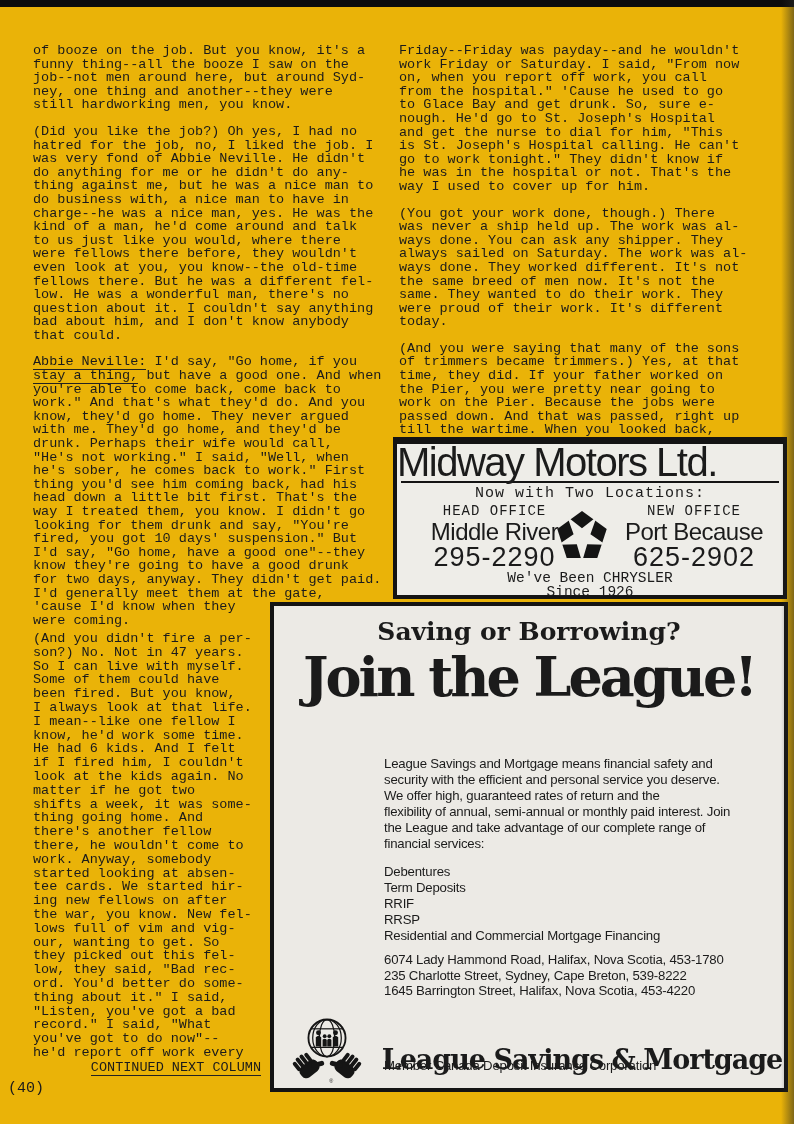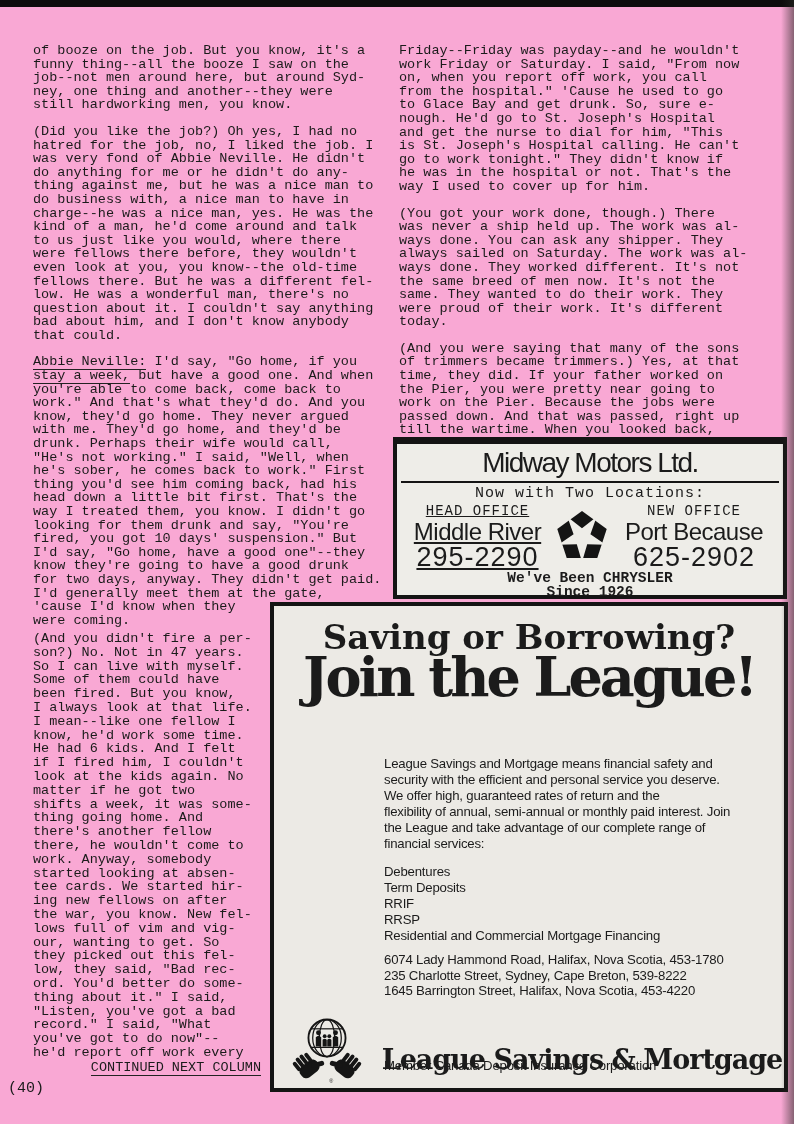--- a/index.html
+++ b/index.html
@@ -1,50 +1,50 @@
 <!DOCTYPE html>
 <html><head>
 <meta charset="utf-8">
 <style>
   html,body{margin:0;padding:0;}
   body{background:#b9b7b2;}
-  .page{position:relative;width:794px;height:1124px;background:#f9a8d4;overflow:hidden;
+  .page{position:relative;width:794px;height:1124px;background:#eab308;overflow:hidden;
         font-family:"Liberation Mono","DejaVu Sans Mono",monospace;color:#1b1b1b;}
   .scan-top{position:absolute;left:0;top:0;width:100%;height:7px;background:#0c0c0c;}
   .scan-right{position:absolute;right:0;top:0;width:13px;height:100%;
         background:linear-gradient(to right, rgba(40,40,36,0), rgba(40,40,36,0.55));}
   .col{position:absolute;font-size:13.5px;line-height:13.6px;}
   .col-left{left:33px;top:44px;width:366px;}
   .col-narrow{left:33px;top:632px;width:238px;line-height:13.8px;}
   .col-right{left:399px;top:44px;width:382px;}
   pre.para{margin:0 0 13px 0;font-family:inherit;font-size:inherit;line-height:inherit;white-space:pre;}
   .ul{border-bottom:1.6px solid #222;}
   .continued{text-align:right;padding-right:10px;margin-top:1px;}
   
   .midway{position:absolute;left:393px;top:437px;width:394px;height:162px;box-sizing:border-box;
         border:4px solid #141414;border-top-width:7px;background:#eeede8;}
-  .mw-title{text-align:center;font-family:"Liberation Sans",sans-serif;font-size:28px;
+  .mw-title{text-align:left;font-family:"Liberation Sans",sans-serif;font-size:40px;
         letter-spacing:-1.5px;line-height:35px;margin-top:1px;white-space:nowrap;}
   .mw-rule{border-top:2px solid #141414;margin:1px 4px 0 4px;}
   .mw-sub{text-align:center;font-size:15px;letter-spacing:1px;margin-top:2px;}
   .mw-grid{position:relative;height:66px;margin-top:1px;}
   .mw-cell{position:absolute;text-align:center;}
-  .mw-cell-left{left:3px;width:155px;text-decoration:underline;}
+  .mw-cell-left{left:20px;width:155px;}
   .mw-cell-right{left:212px;width:170px;}
   .mw-label{font-size:14px;letter-spacing:1px;}
   .mw-city{font-family:"Liberation Sans",sans-serif;font-size:24px;letter-spacing:-0.5px;
         line-height:24px;margin-top:1px;white-space:nowrap;}
   .mw-phone{font-family:"Liberation Sans",sans-serif;font-size:27px;letter-spacing:1px;line-height:26px;}
   .mw-star{position:absolute;left:159px;top:8px;width:52px;height:52px;}
-  .mw-tag{text-align:center;font-size:14.5px;line-height:14px;margin-top:2px;font-weight:bold;}
+  .mw-tag{text-align:center;font-size:14.5px;line-height:14px;margin-top:2px;}
   
   .league{position:absolute;left:270px;top:602px;width:518px;height:490px;box-sizing:border-box;
         border:4px solid #141414;background:#eceae5;font-family:"Liberation Sans",sans-serif;}
   .lg-kicker{position:absolute;top:11px;left:0;width:100%;text-align:center;
-        font-family:"DejaVu Serif",serif;font-weight:bold;font-size:34px;}
+        font-family:"DejaVu Serif",serif;font-weight:bold;font-size:25px;}
   .lg-headline{position:absolute;top:39px;left:0;width:100%;text-align:center;
         font-family:"DejaVu Serif",serif;font-weight:bold;font-size:54px;letter-spacing:-3px;white-space:nowrap;}
   .lg-body{position:absolute;left:110px;top:150px;width:400px;font-size:13.2px;
         line-height:16px;letter-spacing:-0.2px;white-space:pre-line;}
   .lg-services{position:absolute;left:110px;top:258px;font-size:13.2px;line-height:16px;letter-spacing:-0.2px;}
   .lg-addresses{position:absolute;left:110px;top:346px;font-size:13.2px;line-height:15.5px;letter-spacing:-0.2px;}
   .lg-member{position:absolute;left:110px;top:404px;font-size:13.2px;letter-spacing:-0.2px;margin-top:48px;}
   .lg-logo{position:absolute;left:10px;top:412px;width:86px;height:68px;}
   .lg-brand{position:absolute;left:106px;top:438px;width:404px;text-align:center;
         font-family:"DejaVu Serif",serif;font-weight:bold;font-size:27px;letter-spacing:-1px;white-space:nowrap;}
@@ -72,21 +72,21 @@
 kind of a man, he'd come around and talk
 to us just like you would, where there
 were fellows there before, they wouldn't
 even look at you, you know--the old-time
 fellows there. But he was a different fel-
 low. He was a wonderful man, there's no
 question about it. I couldn't say anything
 bad about him, and I don't know anybody
 that could.</pre>
     <pre class="para"><span class="ul">Abbie Neville:</span><span> I'd say, "Go home, if you
-</span><span class="ul">stay a week,</span><span> but have a good one. And when
+</span><span class="ul">stay a thing,</span><span> but have a good one. And when
 you're able to come back, come back to
 work." And that's what they'd do. And you
 know, they'd go home. They never argued
 with me. They'd go home, and they'd be
 drunk. Perhaps their wife would call,
 "He's not working." I said, "Well, when
 he's sober, he comes back to work." First
 thing you'd see him coming back, had his
 head down a little bit first. That's the
 way I treated them, you know. I didn't go

